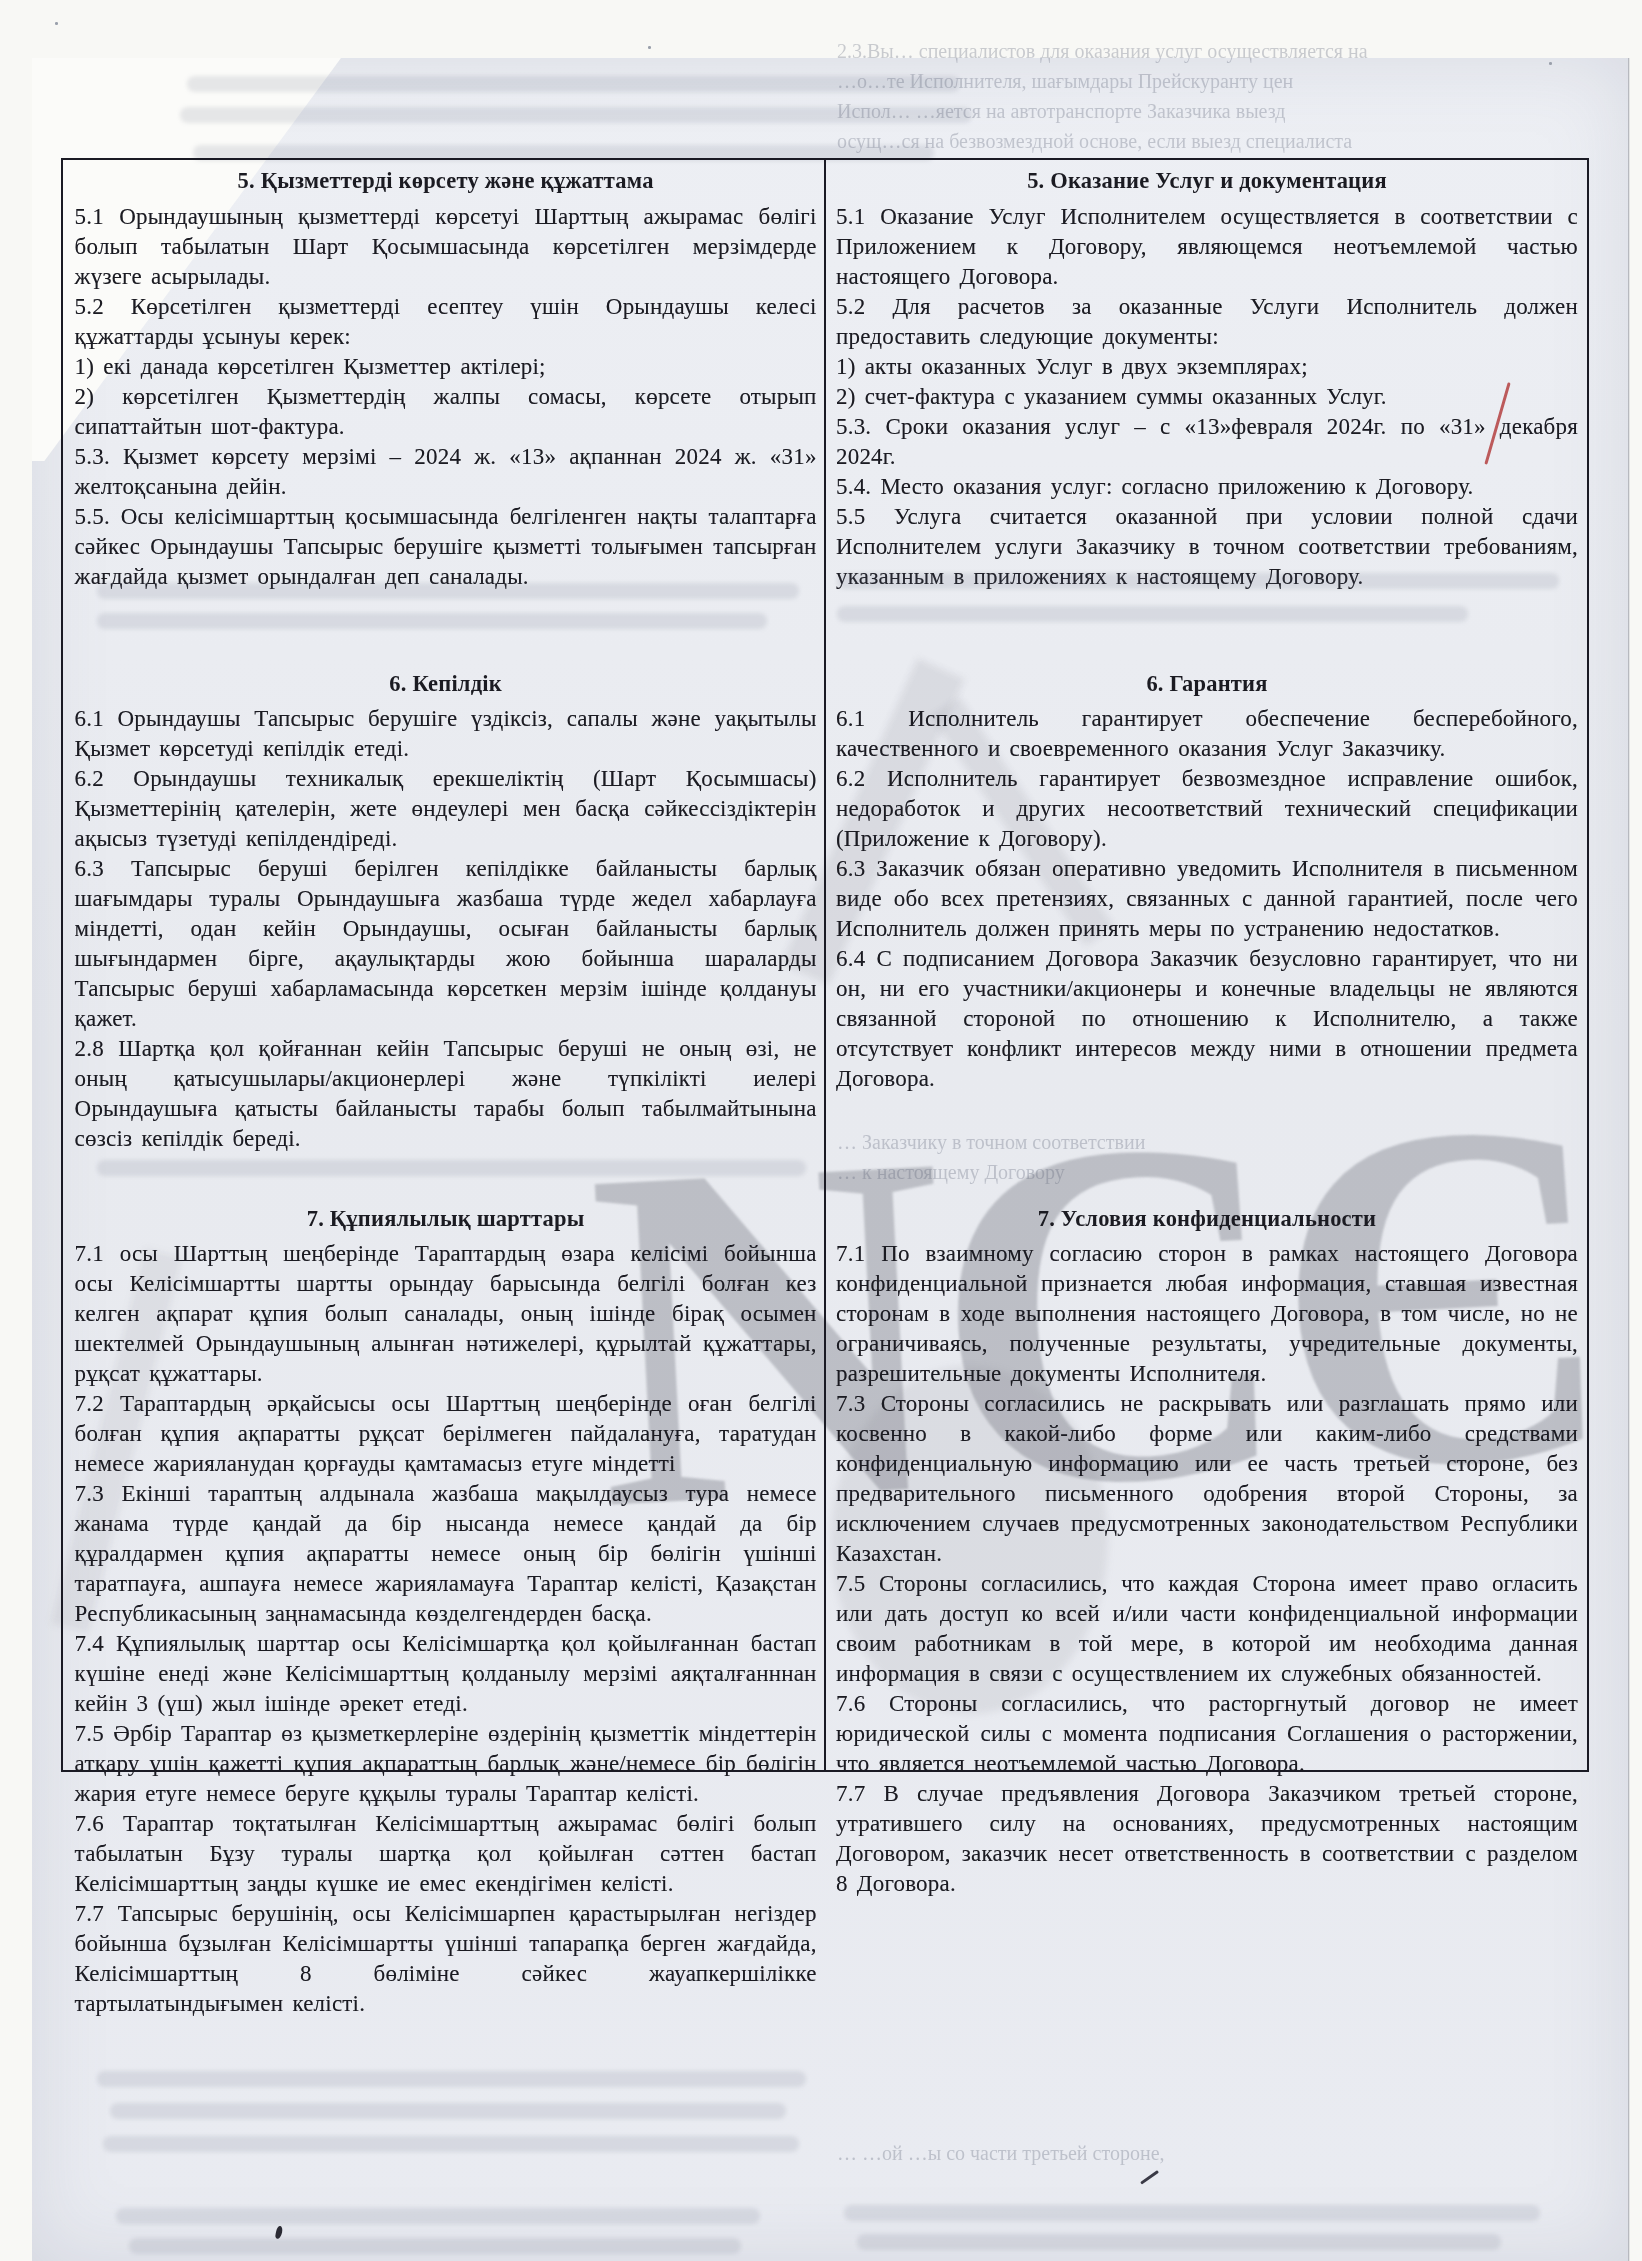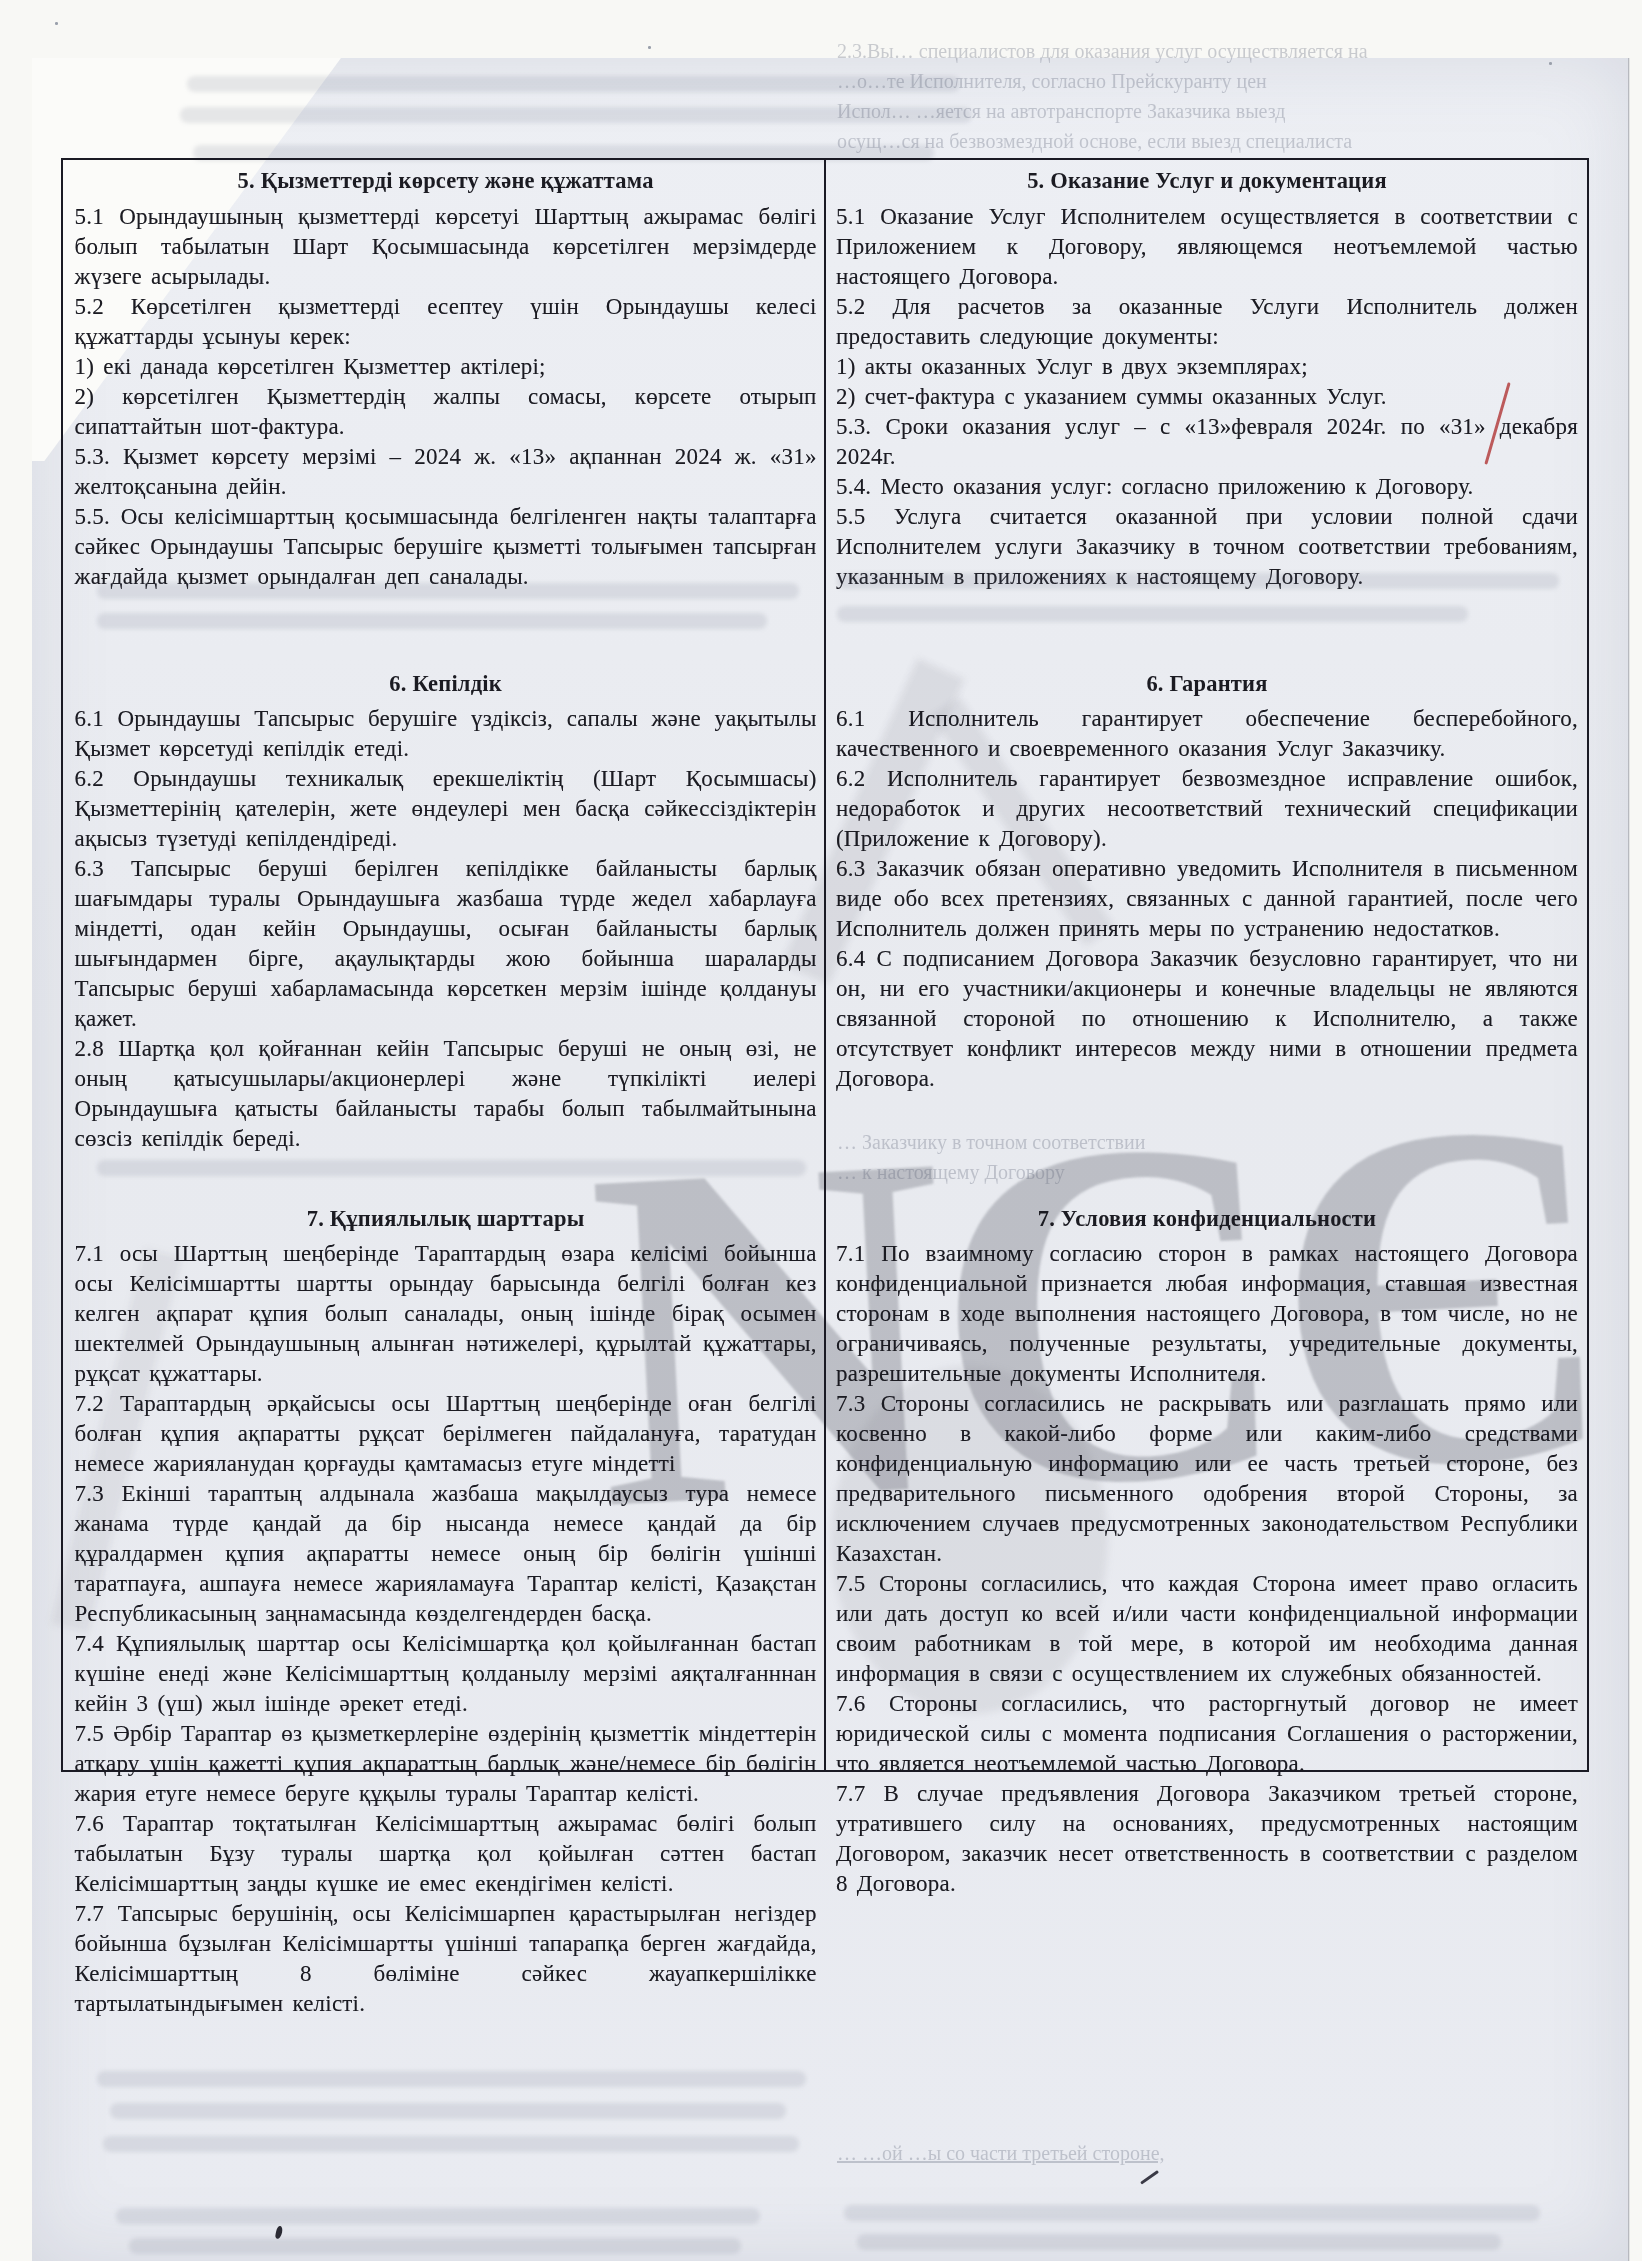--- a/index.html
+++ b/index.html
@@ -66,21 +66,21 @@
   <div class="speck" style="left:55px;top:22px;"></div>
   <div class="speck" style="left:648px;top:46px;"></div>
   <div class="speck" style="left:1549px;top:62px;"></div>
 
   <div class="gbar" style="left:193px;top:145px;width:741px;"></div>
   <div class="gbar" style="left:187px;top:76px;width:773px;"></div>
   <div class="gbar" style="left:180px;top:107px;width:792px;"></div>
   <div class="ghost" style="left:837px;top:36px;width:744px;">
 
   <div>2.3.Вы…  специалистов для оказания услуг осуществляется на</div>
-      <div>…о…те  Исполнителя,  согласно  Прейскуранту  цен</div>
+      <div>…о…те  Исполнителя,  шағымдары  Прейскуранту  цен</div>
       <div>Испол…  …яется на автотранспорте Заказчика выезд</div>
       <div>осущ…ся на безвозмездной основе, если выезд специалиста</div>
     </div>
 
   <div class="watermark">NCЄ</div>
   <div class="streak s1"></div>
   <div class="streak s2"></div>
   <div class="streak s3"></div>
   <div class="streak s4"></div>
 
@@ -175,21 +175,21 @@
   <div class="gbar" style="left:837px;top:606px;width:631px;"></div>
   <div class="gbar" style="left:97px;top:1160px;width:709px;"></div>
   <div class="ghost" style="left:837px;top:1127px;width:734px;">
 
   <div>…  Заказчику  в  точном  соответствии</div>
       <div>…  к настоящему Договору</div>
     </div>
   <div class="gbar" style="left:97px;top:2071px;width:709px;"></div>
   <div class="gbar" style="left:110px;top:2103px;width:676px;"></div>
   <div class="gbar" style="left:103px;top:2136px;width:696px;"></div>
-  <div class="ghost" style="left:837px;top:2138px;width:734px;text-decoration:underline;">
+  <div class="ghost" style="left:837px;top:2138px;width:734px;">
 
   <div>…  …ой  …ы  со  части  третьей  стороне,</div>
     </div>
   <div class="gbar" style="left:116px;top:2208px;width:644px;"></div>
   <div class="gbar" style="left:129px;top:2238px;width:612px;"></div>
   <div class="gbar" style="left:844px;top:2205px;width:696px;"></div>
   <div class="gbar" style="left:857px;top:2234px;width:644px;"></div>
 
   <div class="pen-red"></div>
   <div class="pen-dark"></div>

